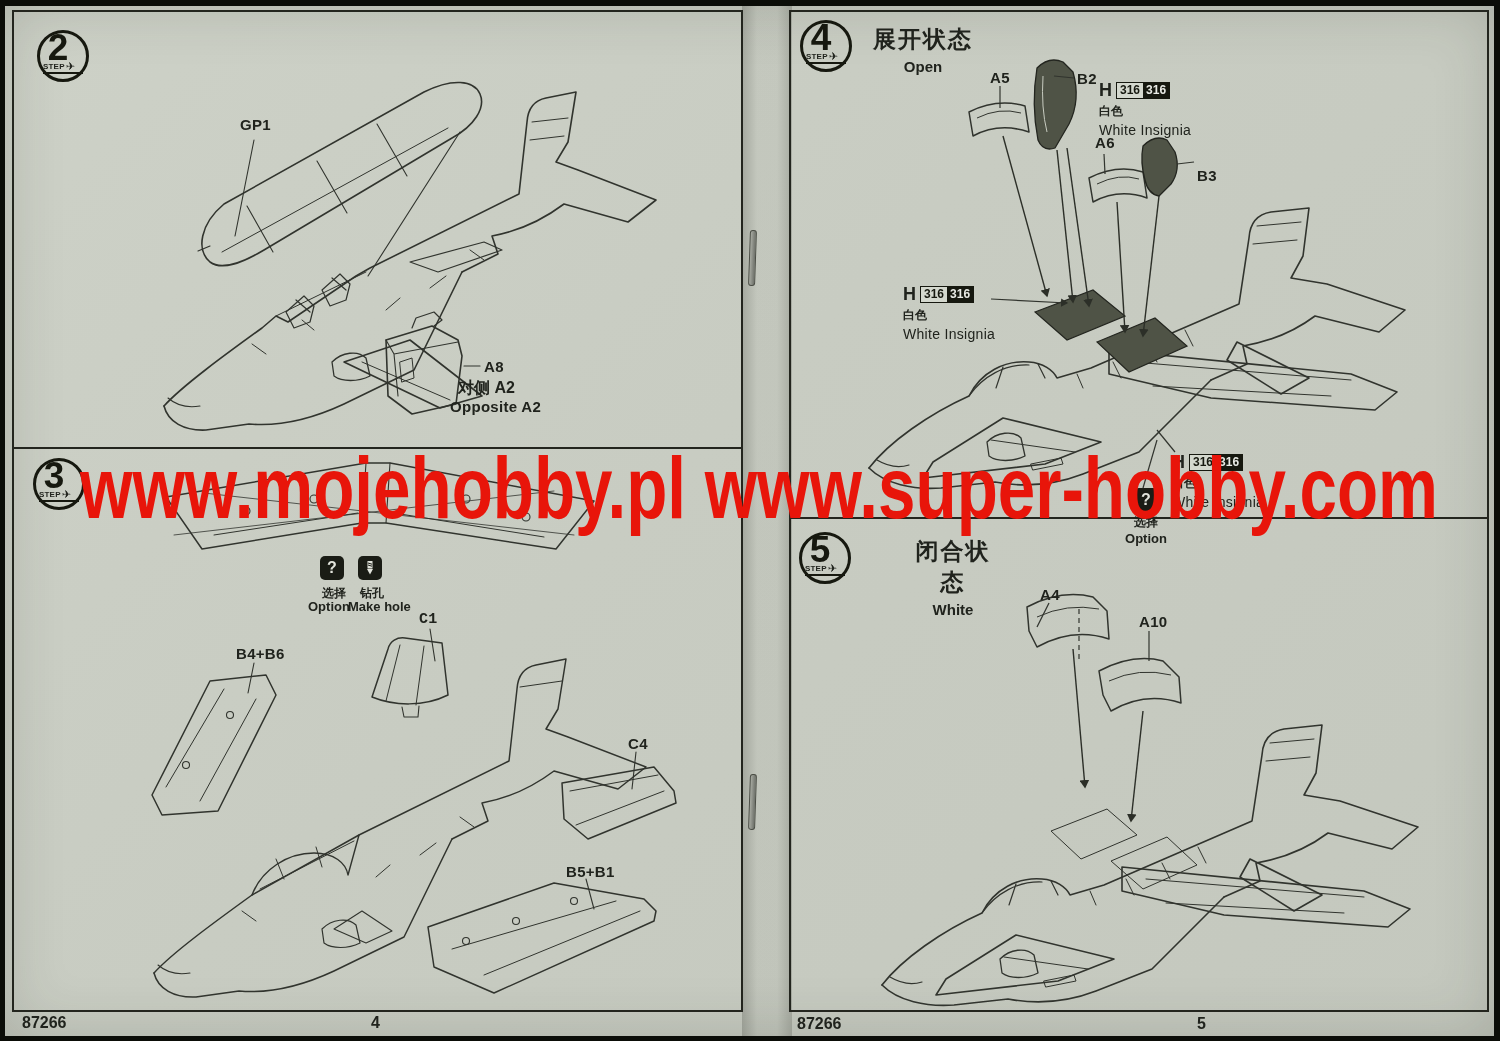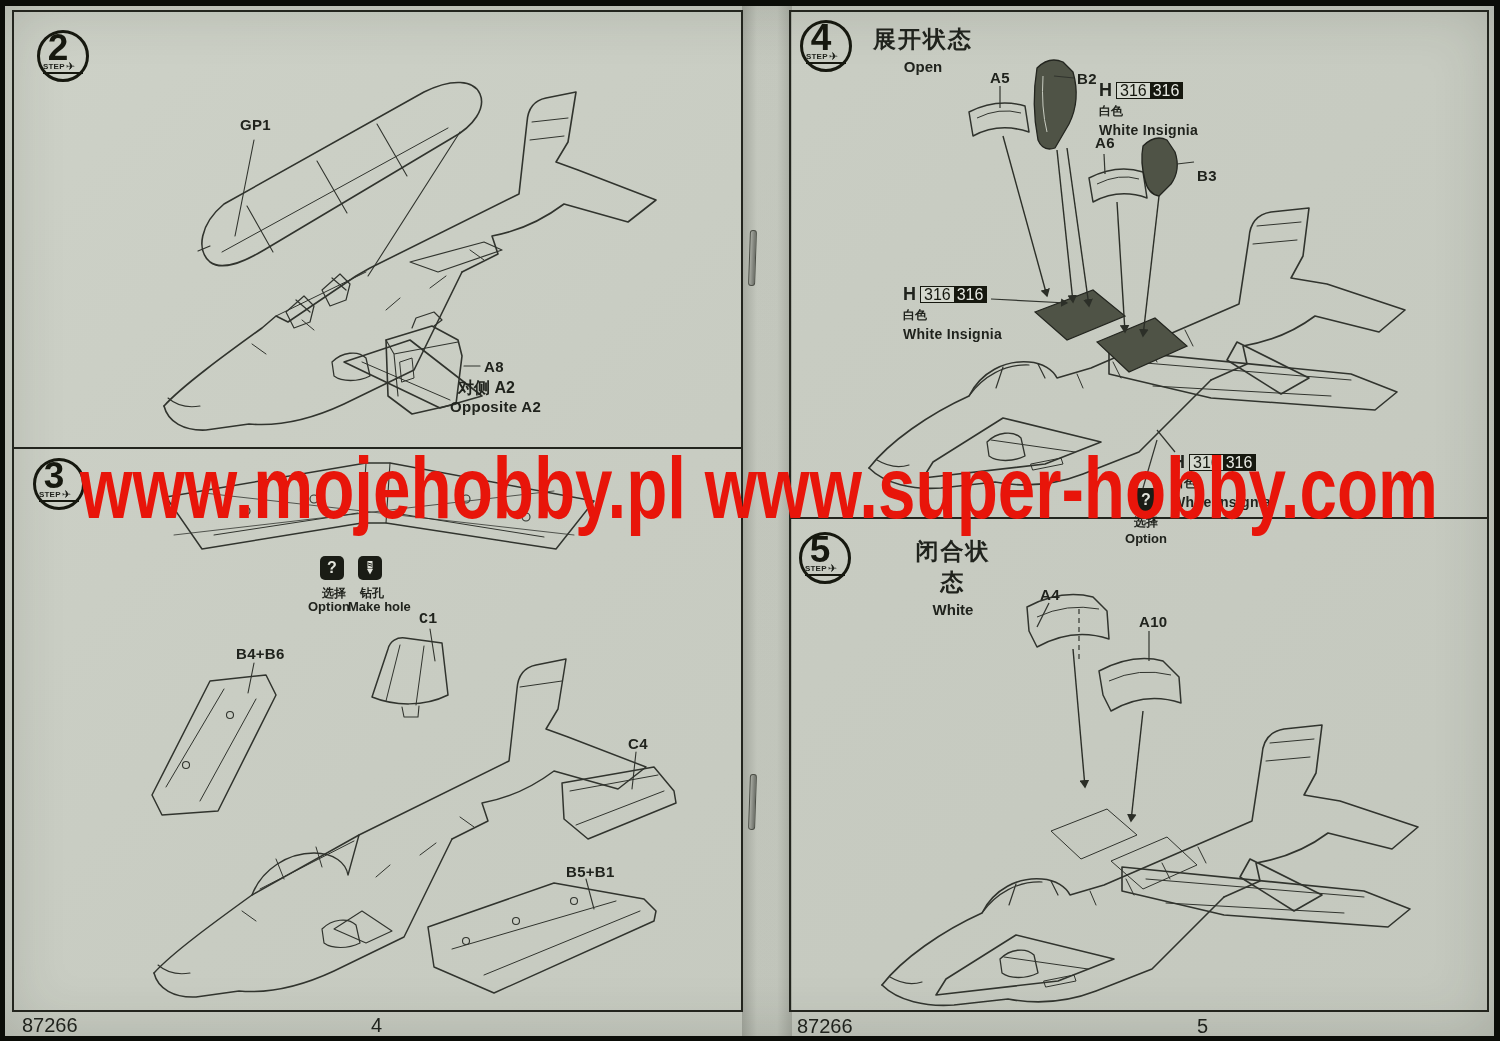--- a/index.html
+++ b/index.html
@@ -33,30 +33,30 @@
   .badge-foot { position:absolute; bottom:5px; left:3px; right:3px; display:flex; align-items:flex-end; gap:1px;
     border-bottom:2px solid #16180f; padding-bottom:1px; }
   .badge-step { font-size:8px; font-weight:bold; letter-spacing:.2px; }
   .badge-plane { font-size:11px; line-height:10px; }
   .title-block { position:absolute; text-align:center; }
   .title-cn { font-size:23px; font-weight:bold; letter-spacing:2px;text-align:center; }
   .title-en { font-size:15px; font-weight:bold; margin-top:3px; }
   .paint-callout { position:absolute; }
   .paint-row { display:flex; align-items:center; gap:4px; }
   .paint-h { font-size:18px; font-weight:600; }
-  .paint-box { display:inline-flex; border:1.5px solid #16180f; font-size:16px; font-weight:normal; line-height:15px;justify-content:space-between; }
+  .paint-box { display:inline-flex; border:1.5px solid #16180f; font-size:12px; font-weight:bold; line-height:15px;justify-content:space-between; }
   .paint-light { background:#d4d8ce; color:#16180f; padding:0 3px; }
   .paint-dark { background:#16180f; color:#e9ebe5; padding:0 3px; }
   .paint-cn { font-size:12px; font-weight:bold; margin-top:2px; }
-  .paint-en { font-size:14px; margin-top:2px; letter-spacing:.3px;font-weight:bold; }
+  .paint-en { font-size:14px; margin-top:2px; letter-spacing:.3px; }
   .legend-icon { position:absolute; width:24px; height:24px; background:#1a1c15; border-radius:5px;
     color:#e2e4dc; display:flex; align-items:center; justify-content:center; font-weight:bold; font-size:16px; }
   .legend-cn { position:absolute; font-size:12px; font-weight:bold; }
   .legend-en { position:absolute; font-size:13px; font-weight:bold; white-space:nowrap; }
-  .footer-text { position:absolute; font-size:20px; font-weight:normal; }
+  .footer-text { position:absolute; font-size:16px; font-weight:bold; }
   .watermark { position:absolute; left:78px; top:448px; z-index:60; pointer-events:none; }
   .watermark text { font-family:"Liberation Sans","DejaVu Sans",sans-serif; font-weight:bold; font-size:88px; }
   .opt-block { position:absolute; left:1110px; top:488px; width:72px; text-align:center; z-index:5; }
   .opt-block .legend-icon { position:relative; margin:0 auto; }
   .opt-block .cn { font-size:12px; font-weight:bold; margin-top:2px; }
   .opt-block .en { font-size:13px; font-weight:bold; }
 </style>
 </head>
 <body>
 

